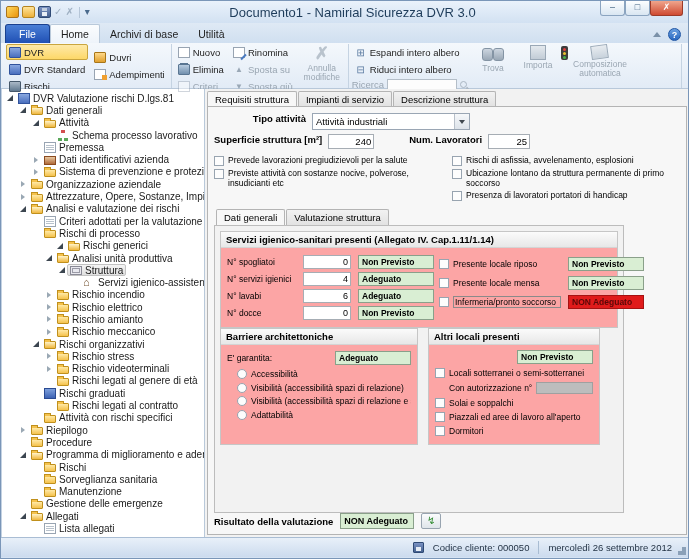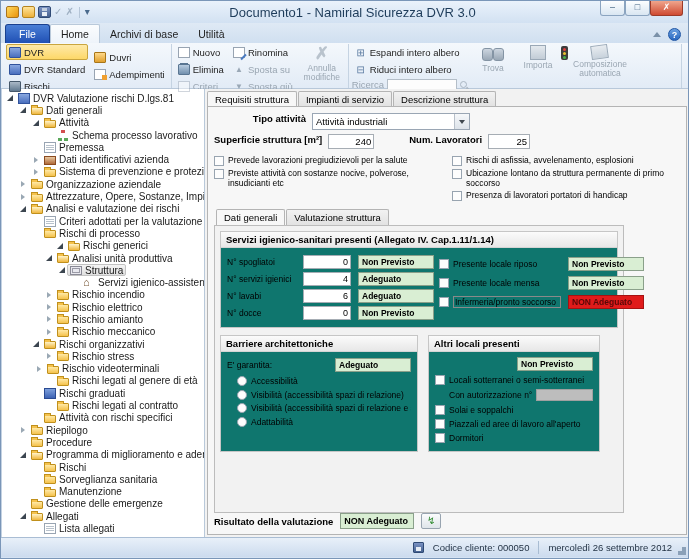--- a/index.html
+++ b/index.html
@@ -124,21 +124,21 @@
   .w42 { width: 42px; margin-left: 6px; }
   .mll { margin-left: 35px; }
   .checksrow { display: flex; margin-top: 2px; }
   .ccol { width: 238px; }
   .ccol.right { width: 228px; }
   .cbrow { display: flex; align-items: flex-start; gap: 4px; margin: 3px 0; }
   .cb { width: 10px; height: 10px; background: #fdfdfd; border: 1px solid #98a4b0; flex: 0 0 10px; margin-top: 0; }
   .cblbl { font-size: 8.5px; line-height: 9.5px; }
   .itabs { display: flex; margin-top: 5px; padding-left: 2px; }
   .ipanel { border: 1px solid #bcbcbc; background: #f2f2f2; width: 410px; padding: 5px; height: 288px; }
-  .gbox { border: 1px solid #c6c6c6; background: #0f766e; margin-bottom: 7px; }
+  .gbox { border: 1px solid #c6c6c6; background: #fca5a5; }
   .ghead { font-weight: bold; font-size: 9.5px; padding: 2px 5px; background: linear-gradient(#fbfbfb, #e7e7e7); border-bottom: 1px solid #d4d4d4; white-space: nowrap; overflow: hidden; }
   .gbody { padding: 4px 6px; }
   .svflex { display: flex; }
   .svleft { flex: 0 0 212px; }
   .svright { flex: 1; }
   .srow { display: flex; align-items: center; margin: 3px 0; }
   .srow .slbl { width: 76px; font-size: 8.5px; white-space: nowrap; }
   .snum { width: 48px; height: 14px; border: 1px solid #a6adb4; background: #fff; font-size: 9px; font-family: inherit; text-align: right; padding: 0 2px; }
   .status { width: 76px; margin-left: 7px; font-size: 8.5px; font-weight: bold; padding: 1px 3px; border: 1px solid #8aa08a; background: #d9eed3; color: #000; white-space: nowrap; overflow: hidden; flex: 0 0 76px; }
   .status.green { background: #d9eed3; }
@@ -485,21 +485,21 @@
         </div>
 
         <div class="tree-row" style="padding-left: 42px;">
           <span class="exp collapsed"></span>
           <span class="selwrap">
             <span class="ico folder"></span>
             <span>Rischio stress</span>
           </span>
         </div>
 
-        <div class="tree-row" style="padding-left: 32px;">
+        <div class="tree-row" style="padding-left: 42px;">
           <span class="exp collapsed"></span>
           <span class="selwrap">
             <span class="ico folder"></span>
             <span>Rischio videoterminali</span>
           </span>
         </div>
 
         <div class="tree-row" style="padding-left: 42px;">
           <span class="exp leaf"></span>
           <span class="selwrap">

